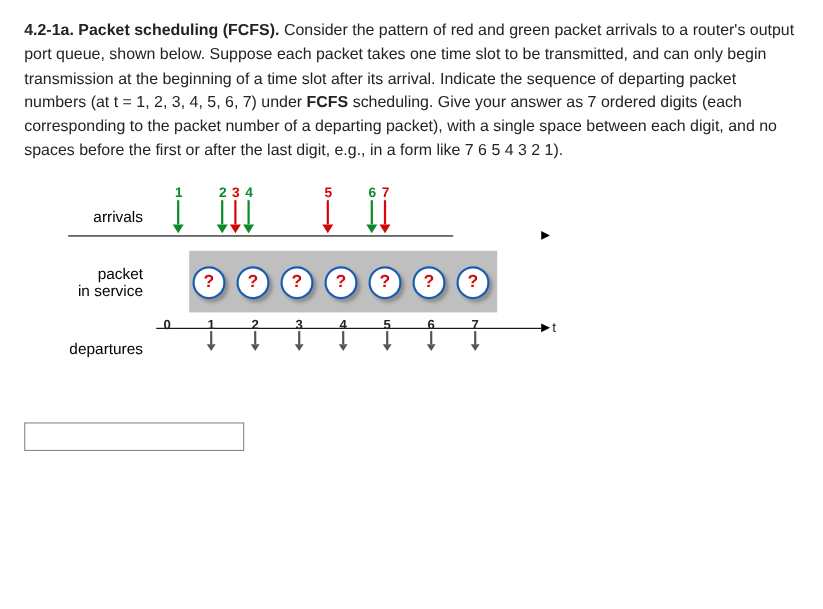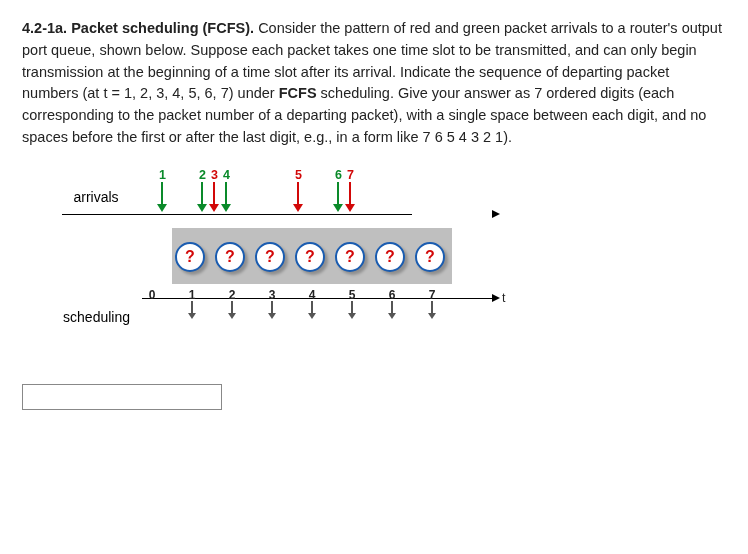--- a/index.html
+++ b/index.html
@@ -116,21 +116,21 @@
 
 
 <div class="question-text">
   <span class="question-title">4.2-1a.</span>
   <span class="question-title">Packet scheduling (FCFS).</span>
   <span>Consider the pattern of red and green packet arrivals to a router's output port queue, shown below. Suppose each packet takes one time slot to be transmitted, and can only begin transmission at the beginning of a time slot after its arrival.  Indicate the sequence of departing packet numbers (at t = 1, 2, 3, 4, 5, 6, 7) under </span><b>FCFS</b><span> scheduling. Give your answer as 7 ordered digits (each corresponding to the packet number of a departing packet), with a single space between each digit, and no spaces before the first or after the last digit, e.g., in a form like 7 6 5 4 3 2 1).</span>
 </div>
 
 <div class="diagram">
 
-  <div class="row-label" style="left:0;top:24px;width:68px;text-align:center;">arrivals</div>
+  <div class="row-label" style="left:0;top:24px;width:68px;">arrivals</div>
 
   <div id="arrivals-container">
       <div class="arr-label" style="left: 97px; top: 0px; color: rgb(10, 138, 42);">1</div>
       <div class="arrow-down" style="--c: #0a8a2a; left: 95px; top: 16px;">
         <div class="arrow-shaft"></div>
         <div class="arrow-head"></div>
       </div>
       <div class="arr-label" style="left: 137px; top: 0px; color: rgb(10, 138, 42);">2</div>
       <div class="arrow-down" style="--c: #0a8a2a; left: 135px; top: 16px;">
         <div class="arrow-shaft"></div>
@@ -161,20 +161,24 @@
         <div class="arrow-shaft"></div>
         <div class="arrow-head"></div>
       </div>
     </div>
 
   <div class="h-axis" style="left:80;top:48px;width:350px;"></div>
   <div class="h-axis-tip" style="left:430px;top:44px;"></div>
 
   <div class="grey-band" style="left:110px;top:62px;width:280px;"></div>
 
+  <div class="row-label" style="left:0;top:76px;width:68px;">
+    <span>packet</span><br>
+    <span>in service</span>
+  </div>
 
   <div id="slots-container">
       <div class="q-circle" style="left: 113px; top: 76px;">?</div>
       <div class="q-circle" style="left: 153px; top: 76px;">?</div>
       <div class="q-circle" style="left: 193px; top: 76px;">?</div>
       <div class="q-circle" style="left: 233px; top: 76px;">?</div>
       <div class="q-circle" style="left: 273px; top: 76px;">?</div>
       <div class="q-circle" style="left: 313px; top: 76px;">?</div>
       <div class="q-circle" style="left: 353px; top: 76px;">?</div>
     </div>
@@ -187,21 +191,21 @@
       <div class="tick" style="left: 90px; top: 120px;">0</div>
       <div class="tick" style="left: 130px; top: 120px;">1</div>
       <div class="tick" style="left: 170px; top: 120px;">2</div>
       <div class="tick" style="left: 210px; top: 120px;">3</div>
       <div class="tick" style="left: 250px; top: 120px;">4</div>
       <div class="tick" style="left: 290px; top: 120px;">5</div>
       <div class="tick" style="left: 330px; top: 120px;">6</div>
       <div class="tick" style="left: 370px; top: 120px;">7</div>
     </div>
 
-  <div class="row-label" style="left:-10px;top:144px;width:78px;">scheduling</div>
+  <div class="row-label" style="left:-10px;top:144px;width:78px;">departures</div>
 
   <div id="departures-container">
       <div class="dep-arrow" style="left: 126px; top: 135px;">
         <div class="dep-shaft"></div>
         <div class="dep-head"></div>
       </div>
       <div class="dep-arrow" style="left: 166px; top: 135px;">
         <div class="dep-shaft"></div>
         <div class="dep-head"></div>
       </div>

